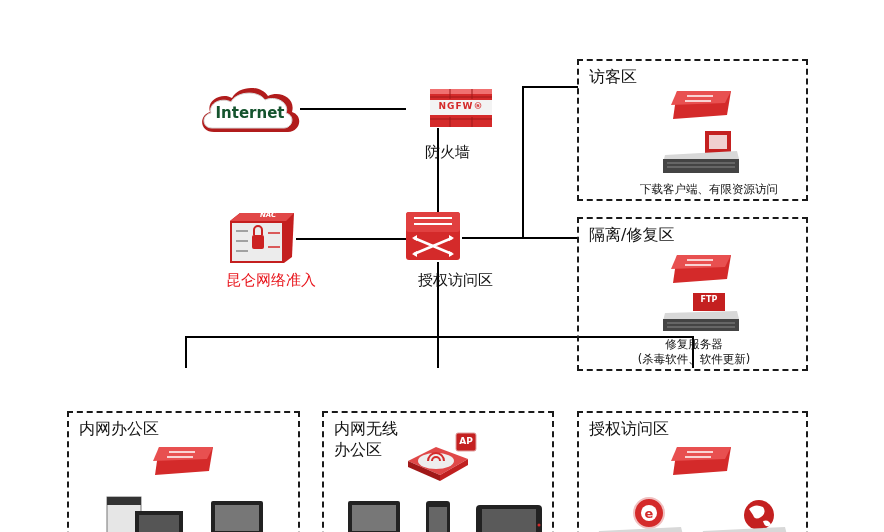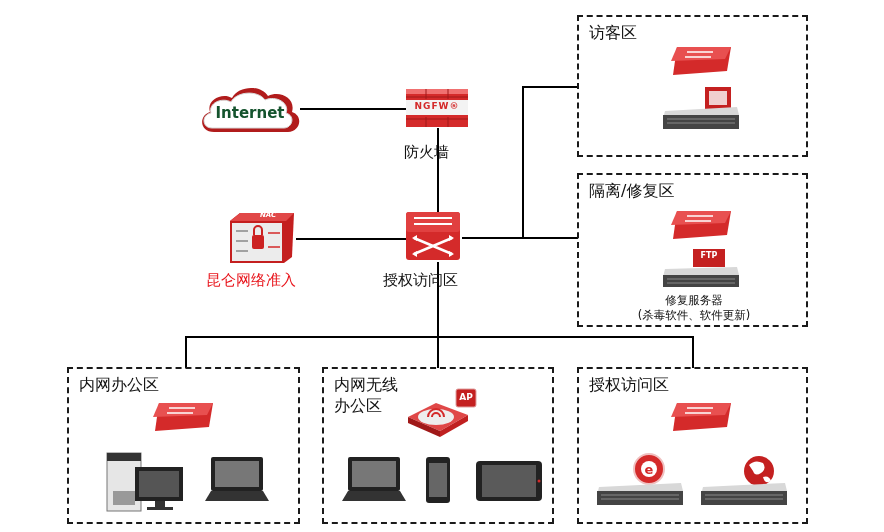--- a/index.html
+++ b/index.html
@@ -1,22 +1,22 @@
 <!DOCTYPE html>
 <html><head>
 <meta charset="utf-8">
 <style>
   html, body { margin: 0; padding: 0; background: #ffffff; }
   body { width: 884px; height: 532px; position: relative; overflow: hidden;
          font-family: "DejaVu Sans", "Liberation Sans", sans-serif; color: #111; }
   .abs { position: absolute; }
   .line { position: absolute; background: #000; }
-  .zone { position: absolute; border: 2px dashed #1a1a1a; box-sizing: border-box; }
+  .zone { position: absolute; border: 2px dashed #1a1a1a; box-sizing: border-box; margin-top: 44px; }
   .zone-title { position: absolute; left: 10px; top: 6px; font-size: 16px; color: #111; line-height: 20px; }
-  .label { position: absolute; font-size: 15px; color: #111; white-space: nowrap; text-align: left; }
+  .label { position: absolute; font-size: 15px; color: #111; white-space: nowrap; text-align: right; }
   .small-label { position: absolute; font-size: 11.5px; color: #111; white-space: nowrap; text-align: center; line-height: 15px; }
   svg { display: block; }
 </style>
 </head>
 <body>
 
 <div class="line" style="left:300px; top:108px; width:106px; height:1.5px;"></div>
 <div class="line" style="left:437px; top:128px; width:1.5px; height:85px;"></div>
 <div class="line" style="left:296px; top:238px; width:110px; height:1.5px;"></div>
 <div class="line" style="left:462px; top:237px; width:116px; height:1.5px;"></div>
@@ -28,21 +28,21 @@
 <div class="line" style="left:692px; top:336px; width:1.5px; height:32px;"></div>
 
 <div class="abs" style="left:196px; top:82px; width:108px; height:56px;">
   <svg width="108" height="56" viewBox="0 0 108 56">
     <path d="M18 50 C4 50 2 34 14 30 C10 18 26 10 36 16 C42 4 64 2 72 14 C84 8 100 16 96 30 C108 34 104 50 92 50 Z" fill="#b11c1c"></path>
     <path d="M16 46 C6 46 5 33 15 31 C12 21 26 15 35 20 C41 9 62 8 69 18 C80 13 94 21 90 31 C100 34 96 46 88 46 Z" fill="#ffffff" stroke="#d8d8d8" stroke-width="1"></path>
   </svg>
   <div class="abs" style="left:14px; top:22px; width:80px; text-align:center; font-weight:bold; font-size:15px; color:#14532d;">Internet</div>
 </div>
 
-<div class="abs" style="left:404px; top:87px; width:66px; height:42px;text-decoration:underline;">
+<div class="abs" style="left:428px; top:87px; width:66px; height:42px;text-decoration:underline;">
   <svg width="66" height="42" viewBox="0 0 66 42">
     <rect x="2" y="2" width="62" height="38" fill="#d42a2a"></rect>
     <rect x="2" y="2" width="62" height="5" fill="#f07070"></rect>
     <line x1="2" y1="10" x2="64" y2="10" stroke="#a01818"></line>
     <line x1="2" y1="32" x2="64" y2="32" stroke="#a01818"></line>
     <line x1="22" y1="2" x2="22" y2="12" stroke="#a01818"></line>
     <line x1="44" y1="2" x2="44" y2="12" stroke="#a01818"></line>
     <line x1="22" y1="30" x2="22" y2="40" stroke="#a01818"></line>
     <line x1="44" y1="30" x2="44" y2="40" stroke="#a01818"></line>
     <rect x="2" y="13" width="62" height="15" fill="#f3f3f3"></rect>
@@ -89,20 +89,21 @@
     <line x1="16" y1="12" x2="42" y2="12" stroke="#fff" stroke-width="1.5"></line>
   </svg>
   <svg class="abs" style="left:80px; top:68px;" width="84" height="46" viewBox="0 0 84 46">
     <rect x="46" y="2" width="26" height="22" fill="#c42020"></rect>
     <rect x="50" y="6" width="18" height="14" fill="#f0d0d0"></rect>
     <path d="M6 26 L78 22 L80 30 L4 34 Z" fill="#d8d8d8"></path>
     <rect x="4" y="30" width="76" height="14" fill="#444"></rect>
     <line x1="8" y1="34" x2="76" y2="34" stroke="#888"></line>
     <line x1="8" y1="38" x2="76" y2="38" stroke="#888"></line>
   </svg>
+  <div class="small-label" style="left:40px; top:121px; width:180px;">下载客户端、有限资源访问</div>
 </div>
 
 <div class="zone" style="left:577px; top:173px; width:231px; height:154px;">
   <div class="zone-title">隔离/修复区</div>
   <svg class="abs" style="left:90px; top:34px;" width="66" height="32" viewBox="0 0 66 32">
     <path d="M8 2 L62 2 L58 26 L4 30 Z" fill="#d42a2a"></path>
     <path d="M8 2 L62 2 L56 14 L2 16 Z" fill="#e85050"></path>
     <line x1="18" y1="7" x2="44" y2="7" stroke="#fff" stroke-width="1.5"></line>
     <line x1="16" y1="12" x2="42" y2="12" stroke="#fff" stroke-width="1.5"></line>
   </svg>

